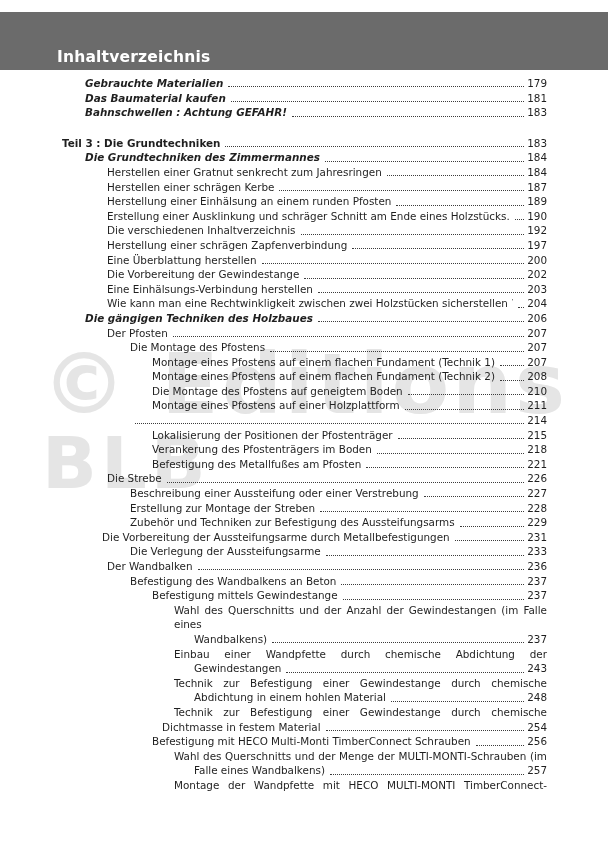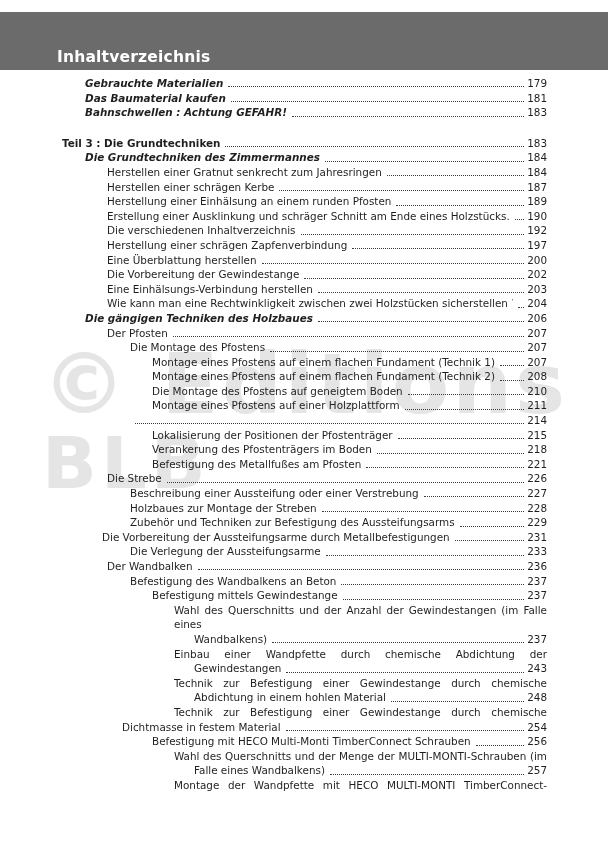--- a/index.html
+++ b/index.html
@@ -194,21 +194,21 @@
     <span class="label s-n">Die Strebe</span>
     <span class="dots"></span>
     <span class="page-num">226</span>
   </div>
       <div class="row" style="margin-left: 68px;">
     <span class="label s-n">Beschreibung einer Aussteifung oder einer Verstrebung</span>
     <span class="dots"></span>
     <span class="page-num">227</span>
   </div>
       <div class="row" style="margin-left: 68px;">
-    <span class="label s-n">Holzbaues zur Montage der Streben</span>
+    <span class="label s-n">Erstellung zur Montage der Streben</span>
     <span class="dots"></span>
     <span class="page-num">228</span>
   </div>
       <div class="row" style="margin-left: 68px;">
     <span class="label s-n">Zubehör und Techniken zur Befestigung des Aussteifungsarms</span>
     <span class="dots"></span>
     <span class="page-num">229</span>
   </div>
       <div class="row" style="margin-left: 40px;">
     <span class="label s-n">Die Vorbereitung der Aussteifungsarme durch Metallbefestigungen</span>
@@ -247,21 +247,21 @@
     <span class="dots"></span>
     <span class="page-num">243</span>
   </div>
       <div class="jline s-n" style="margin-left: 112px;">Technik zur Befestigung einer Gewindestange durch chemische</div>
       <div class="row" style="margin-left: 132px;">
     <span class="label s-n">Abdichtung in einem hohlen Material</span>
     <span class="dots"></span>
     <span class="page-num">248</span>
   </div>
       <div class="jline s-n" style="margin-left: 112px;">Technik zur Befestigung einer Gewindestange durch chemische</div>
-      <div class="row" style="margin-left: 60px;">
+      <div class="row" style="margin-left: 100px;">
     <span class="label s-n">Dichtmasse in festem Material</span>
     <span class="dots"></span>
     <span class="page-num">254</span>
   </div>
       <div class="row" style="margin-left: 90px;">
     <span class="label s-n">Befestigung mit HECO Multi-Monti TimberConnect Schrauben</span>
     <span class="dots"></span>
     <span class="page-num">256</span>
   </div>
       <div class="jline s-n" style="margin-left: 112px;">Wahl des Querschnitts und der Menge der MULTI-MONTI-Schrauben (im</div>

